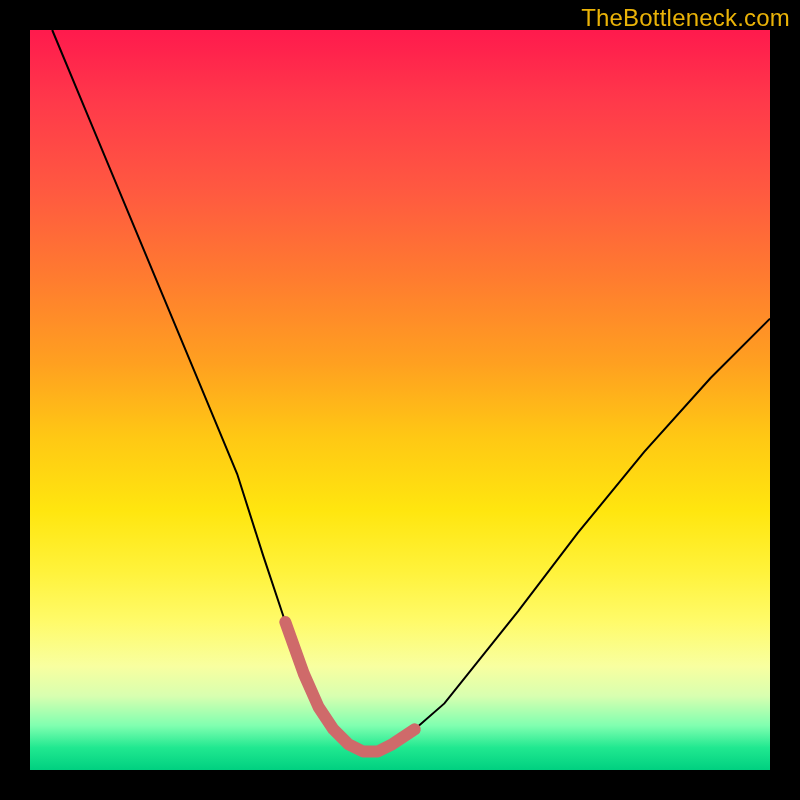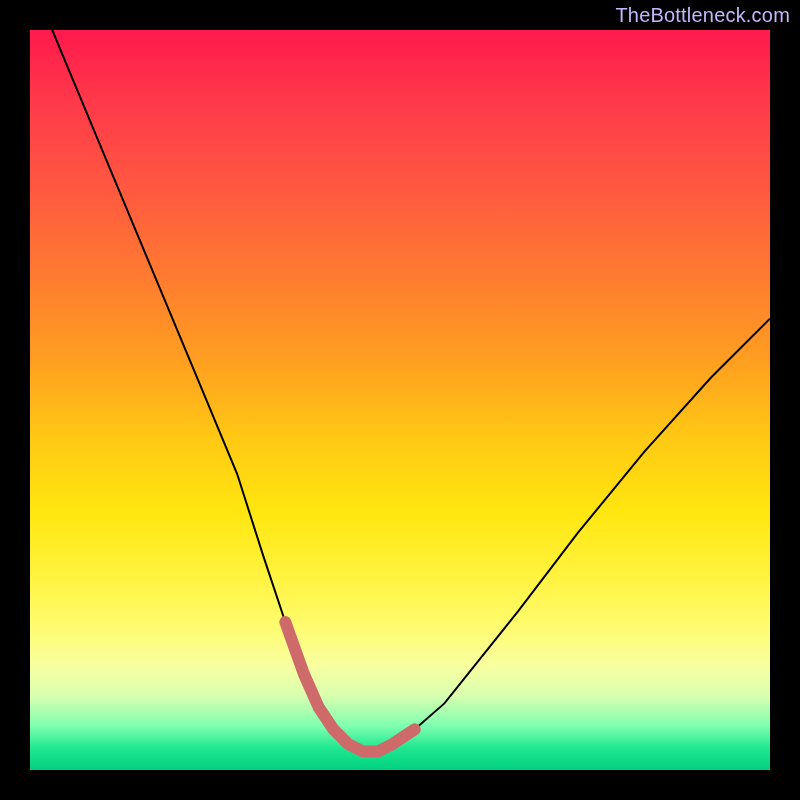--- a/index.html
+++ b/index.html
@@ -39,22 +39,22 @@
       #d8ffb0 90%,
       #80ffb0 94%,
       #20e890 97%,
       #00d080 100%
     );
   }
   .watermark {
     position: absolute;
     top: 4px;
     right: 10px;
-    color: #c4b5fd;
-    font-size: 20px;
+    color: #eab308;
+    font-size: 24px;
     letter-spacing: 0.2px;
   }
   svg.curve {
     position: absolute;
     top: 0;
     left: 0;
     width: 740px;
     height: 740px;
     overflow: visible;
   }

